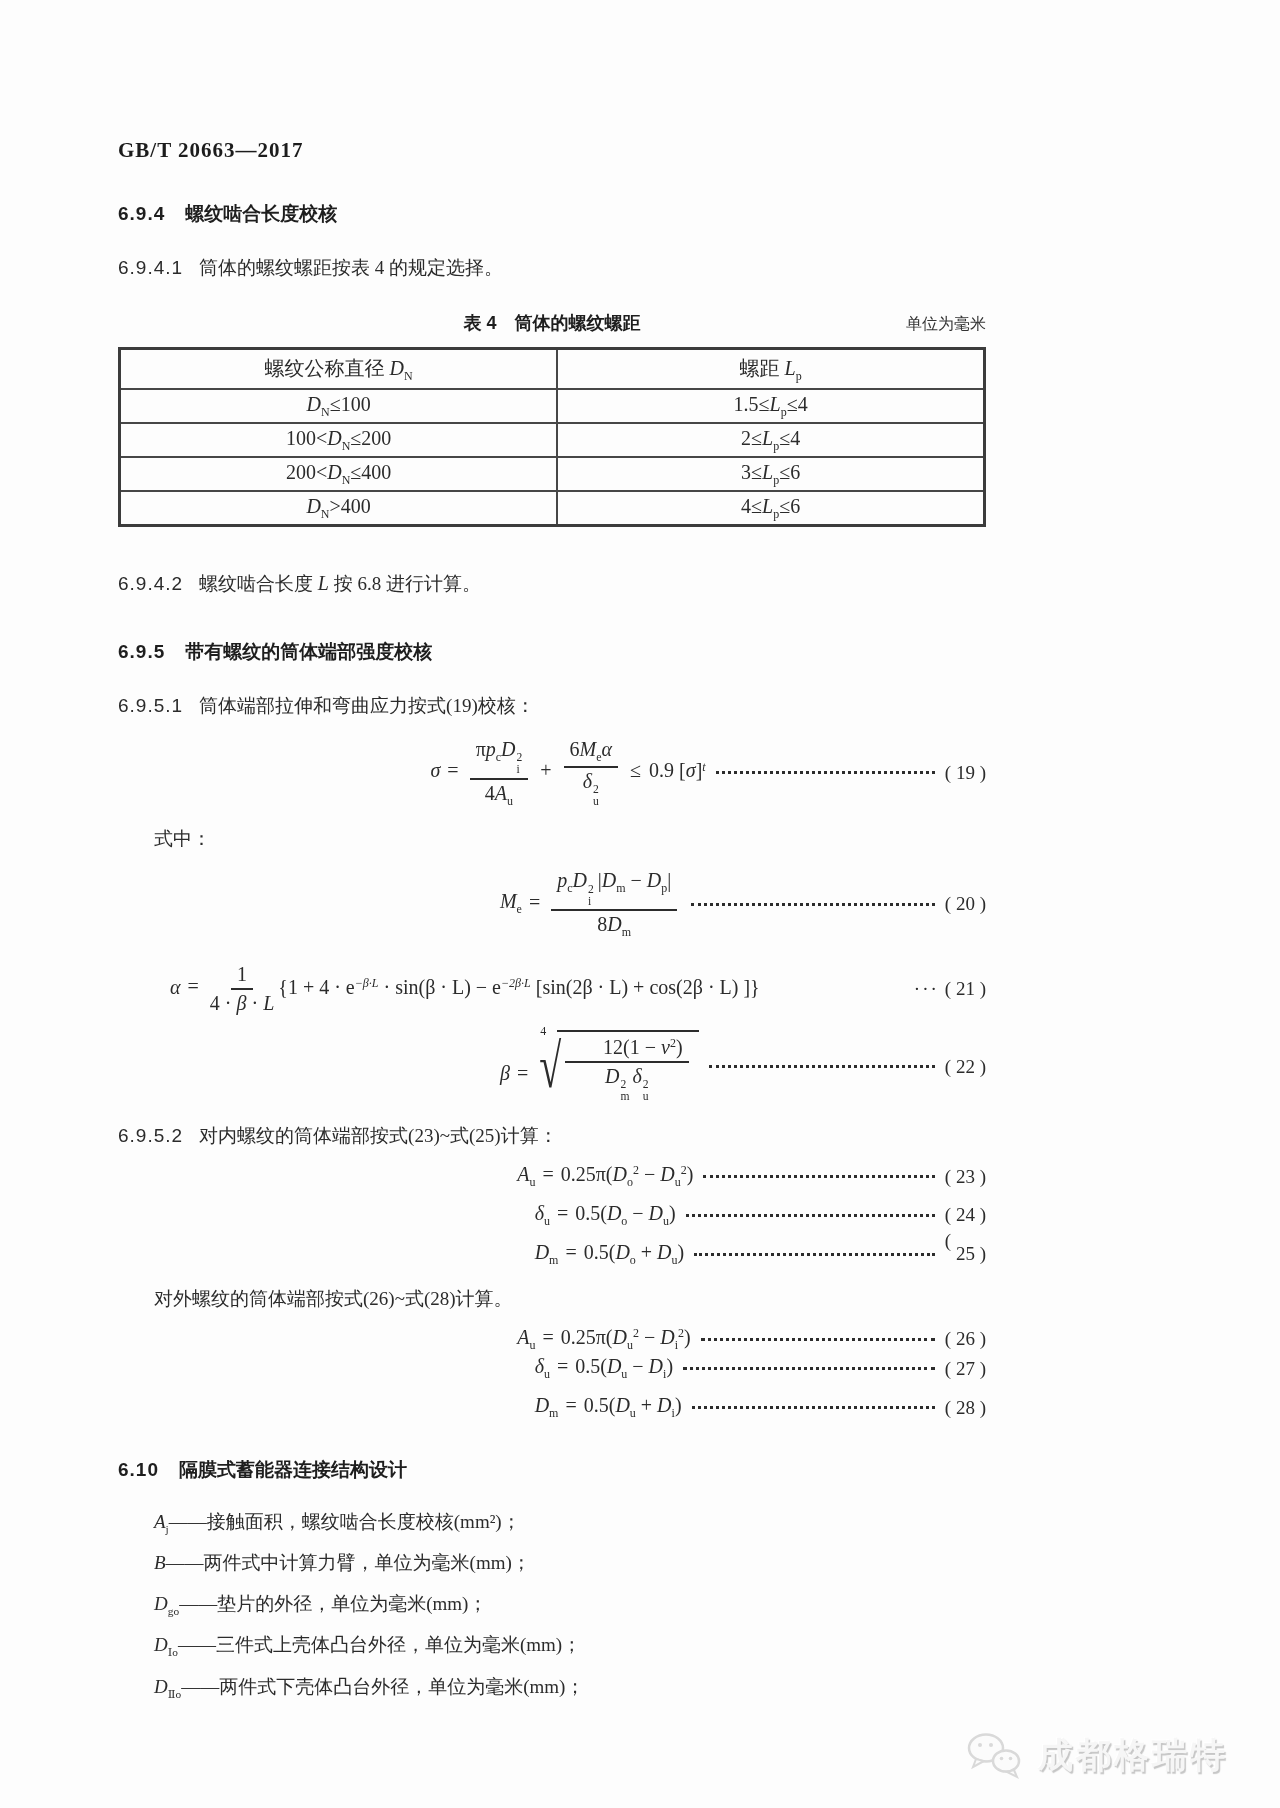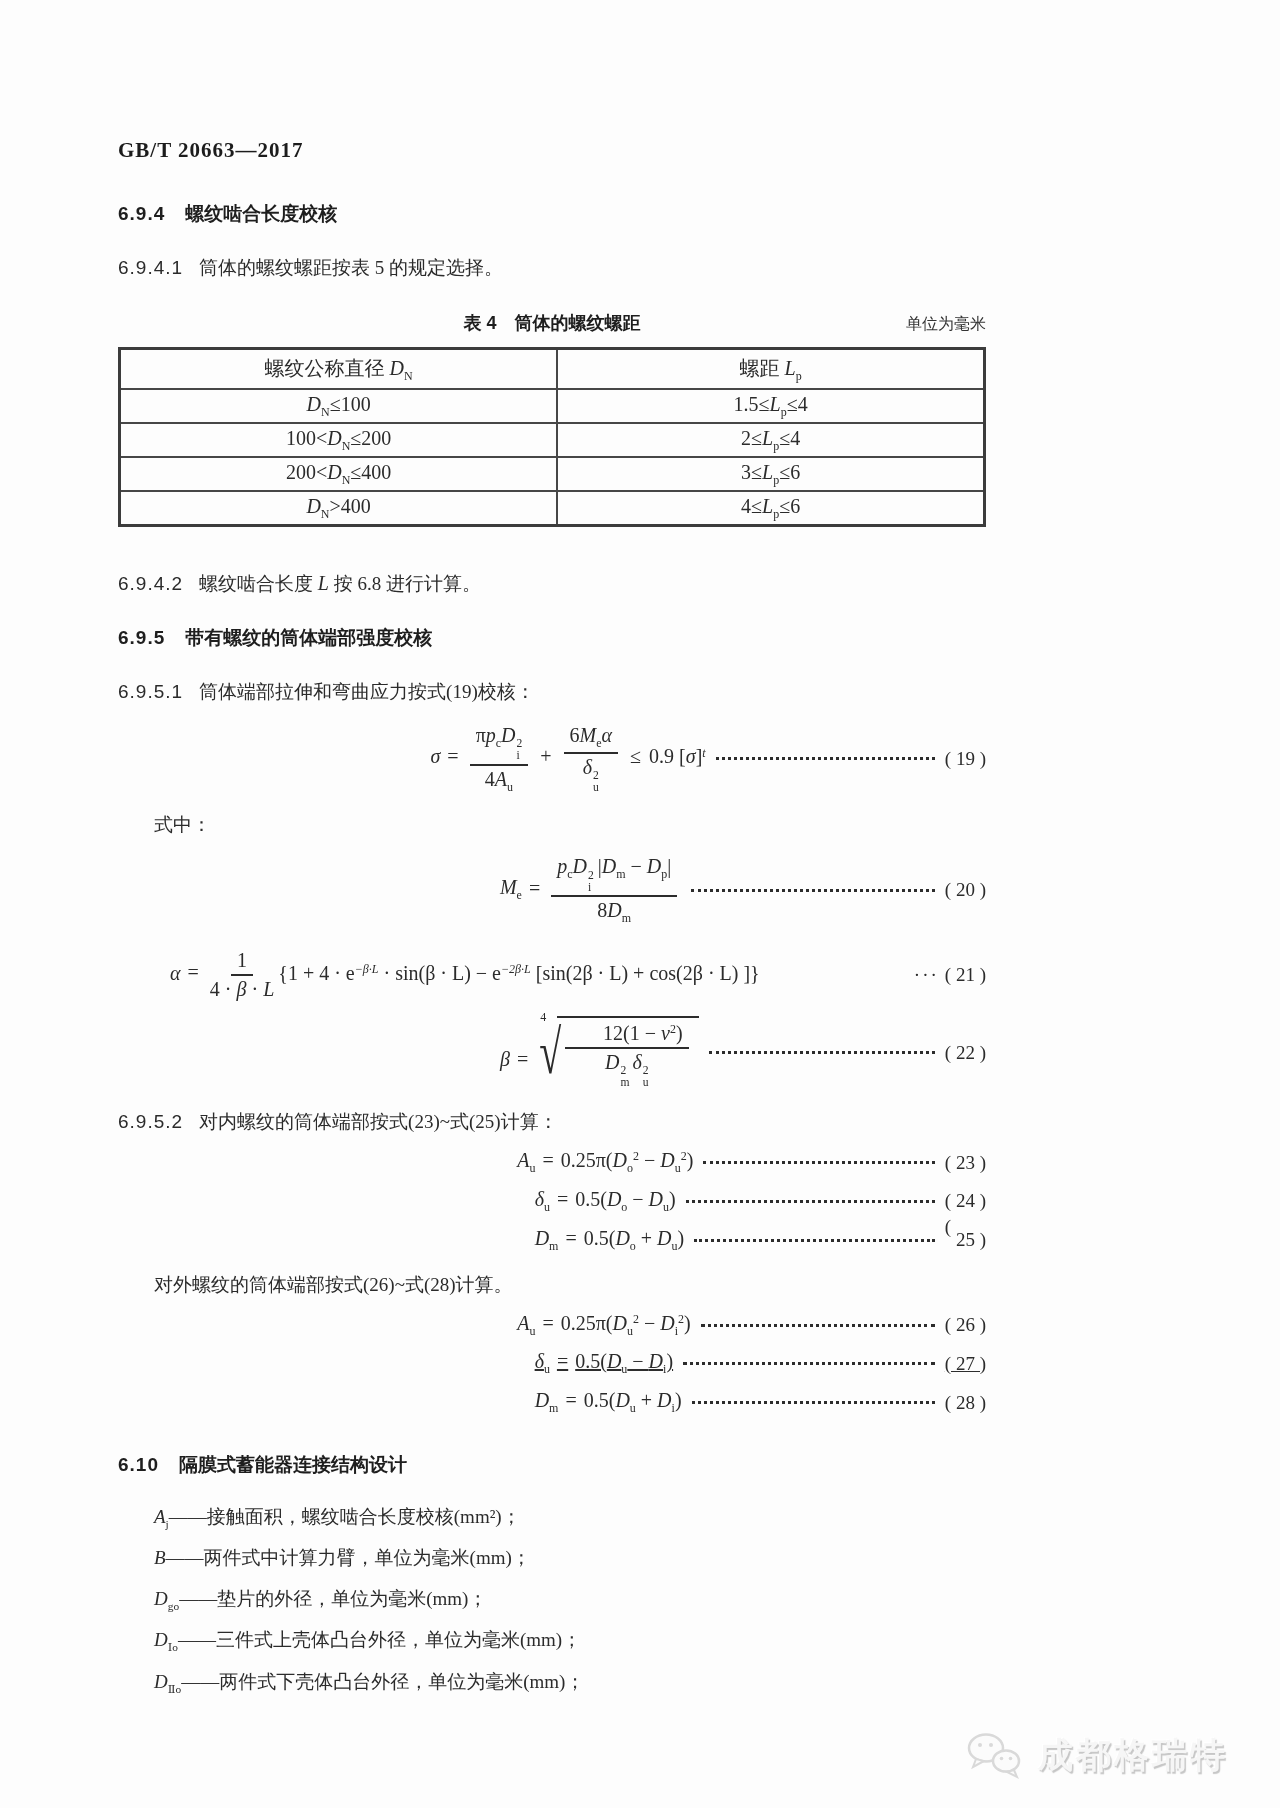--- a/index.html
+++ b/index.html
@@ -5,21 +5,21 @@
   html,body { margin:0; padding:0; background:#ffffff; }
   .page { position:relative; width:1280px; height:1808px; background:#fdfdfd;
           color:#2d2d2d; font-family:"Liberation Serif","DejaVu Serif",serif; overflow:hidden; }
   .content { position:absolute; left:118px; top:138px; width:868px; }
 
   .doc-code { font-weight:bold; font-size:21px; color:#1c1c1c; letter-spacing:1px; }
 
   .h3 { font-family:"Liberation Sans","DejaVu Sans",sans-serif; font-weight:bold;
         font-size:19px; color:#1e1e1e; }
   .h3 .lbl { margin-right:20px; letter-spacing:1px; }
-  .mt38 { margin-top:38px; } .mt30 { margin-top:28px; } .mt28 { margin-top:28px; }
+  .mt38 { margin-top:38px; } .mt30 { margin-top:42px; } .mt28 { margin-top:28px; }
   .mt44 { margin-top:44px; } .mt36 { margin-top:36px; } .mt26 { margin-top:26px; }
   .mt20 { margin-top:20px; } .mt18 { margin-top:18px; }
 
   .para { font-size:19px; color:#2b2b2b; }
   .para .lbl { font-family:"Liberation Sans","DejaVu Sans",sans-serif; margin-right:16px; letter-spacing:1px; }
   .indent { padding-left:36px; }
 
   
   .tbl-cap { position:relative; text-align:center; margin-top:30px;
              font-family:"Liberation Sans","DejaVu Sans",sans-serif; font-weight:bold; font-size:18px; color:#1e1e1e; }
@@ -74,21 +74,21 @@
 <div class="page">
   <div class="content">
 
     <div class="doc-code">GB/T 20663—2017</div>
 
     <div class="h3 mt38">
       <span class="lbl">6.9.4</span><span>螺纹啮合长度校核</span>
     </div>
 
     <div class="para mt28">
-      <span class="lbl">6.9.4.1</span><span>筒体的螺纹螺距按表 5 的规定选择。</span>
+      <span class="lbl">6.9.4.1</span><span>筒体的螺纹螺距按表 4 的规定选择。</span>
     </div>
 
     <div class="tbl-cap">
       <span>表 4　筒体的螺纹螺距</span>
       <span class="unit">单位为毫米</span>
     </div>
 
     <table class="t4">
       <tbody>
         <tr class="hd">
@@ -229,21 +229,21 @@
       <span>对外螺纹的筒体端部按式(26)~式(28)计算。</span>
     </div>
 
     <div class="eq-row" style="margin-top:14px;">
       <span class="sp" style="width:46%"></span>
       <span class="math"><span class="mi">A</span><sub>u</sub><span class="eq">=</span><span>0.25π(</span><span class="mi">D</span><sub>u</sub><sup>2</sup><span style="white-space:pre;"> − </span><span class="mi">D</span><sub>i</sub><sup>2</sup><span>)</span></span>
       <span class="fill"></span>
       <span class="eq-num">( 26 )</span>
     </div>
 
-    <div class="eq-row" style="margin-top:12px;text-decoration:underline;">
+    <div class="eq-row" style="margin-top:3px;">
       <span class="sp" style="width:48%"></span>
       <span class="math"><span class="mi">δ</span><sub>u</sub><span class="eq">=</span><span>0.5(</span><span class="mi">D</span><sub>u</sub><span style="white-space:pre;"> − </span><span class="mi">D</span><sub>i</sub><span>)</span></span>
       <span class="fill"></span>
       <span class="eq-num">( 27 )</span>
     </div>
 
     <div class="eq-row" style="margin-top:12px;">
       <span class="sp" style="width:48%"></span>
       <span class="math"><span class="mi">D</span><sub>m</sub><span class="eq">=</span><span>0.5(</span><span class="mi">D</span><sub>u</sub><span style="white-space:pre;"> + </span><span class="mi">D</span><sub>i</sub><span>)</span></span>
       <span class="fill"></span>

